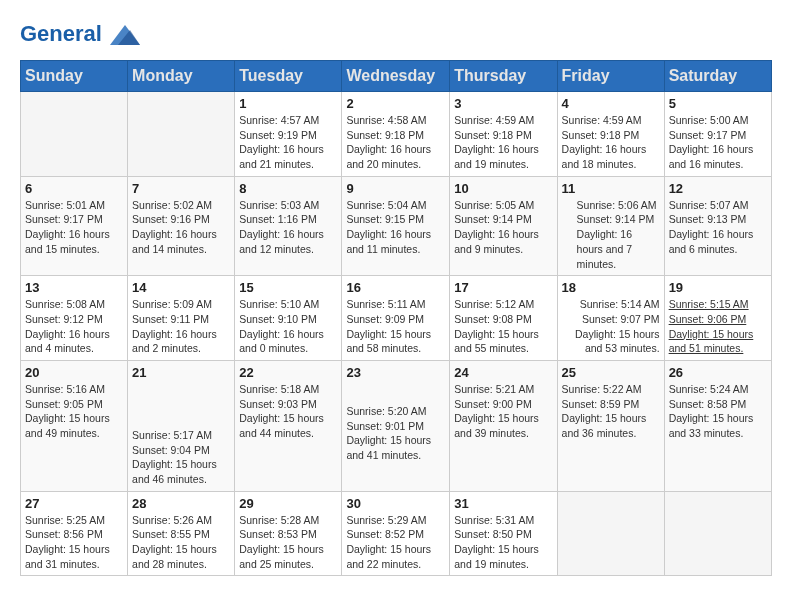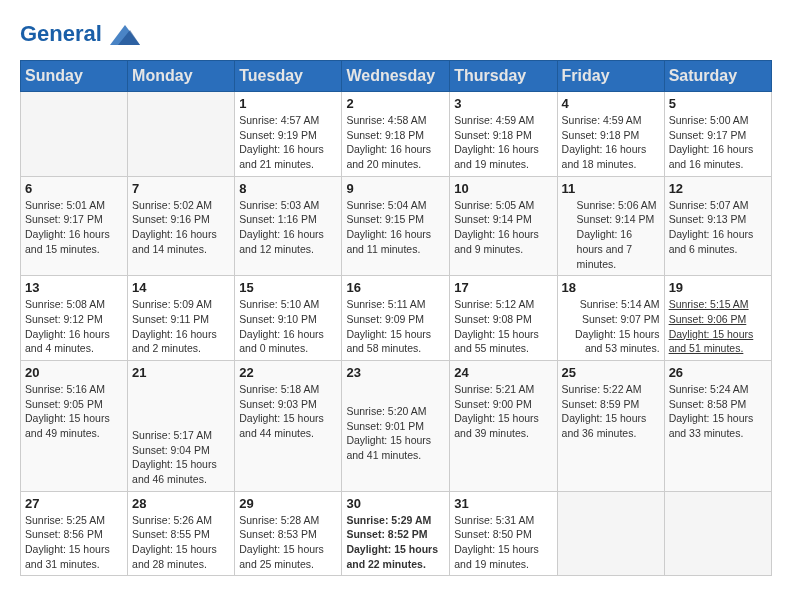--- a/index.html
+++ b/index.html
@@ -303,21 +303,21 @@
 Daylight: 15 hours and 28 minutes.</div>
         </td>
         <td>
           <div class="day-number">29</div>
           <div class="day-info" style="white-space: pre-line;">Sunrise: 5:28 AM
 Sunset: 8:53 PM
 Daylight: 15 hours and 25 minutes.</div>
         </td>
         <td>
           <div class="day-number">30</div>
-          <div class="day-info" style="white-space: pre-line; font-weight: bold;">Sunrise: 5:29 AM
+          <div class="day-info" style="white-space: pre-line;">Sunrise: 5:29 AM
 Sunset: 8:52 PM
 Daylight: 15 hours and 22 minutes.</div>
         </td>
         <td>
           <div class="day-number">31</div>
           <div class="day-info" style="white-space: pre-line;">Sunrise: 5:31 AM
 Sunset: 8:50 PM
 Daylight: 15 hours and 19 minutes.</div>
         </td>
         <td class="empty-cell"></td>

